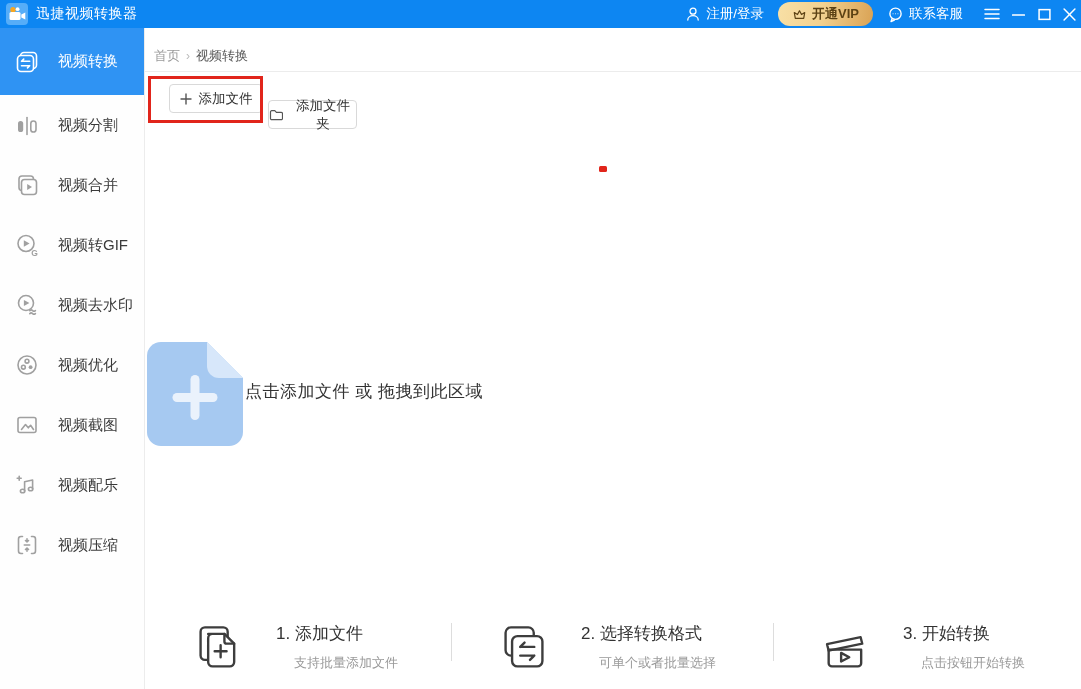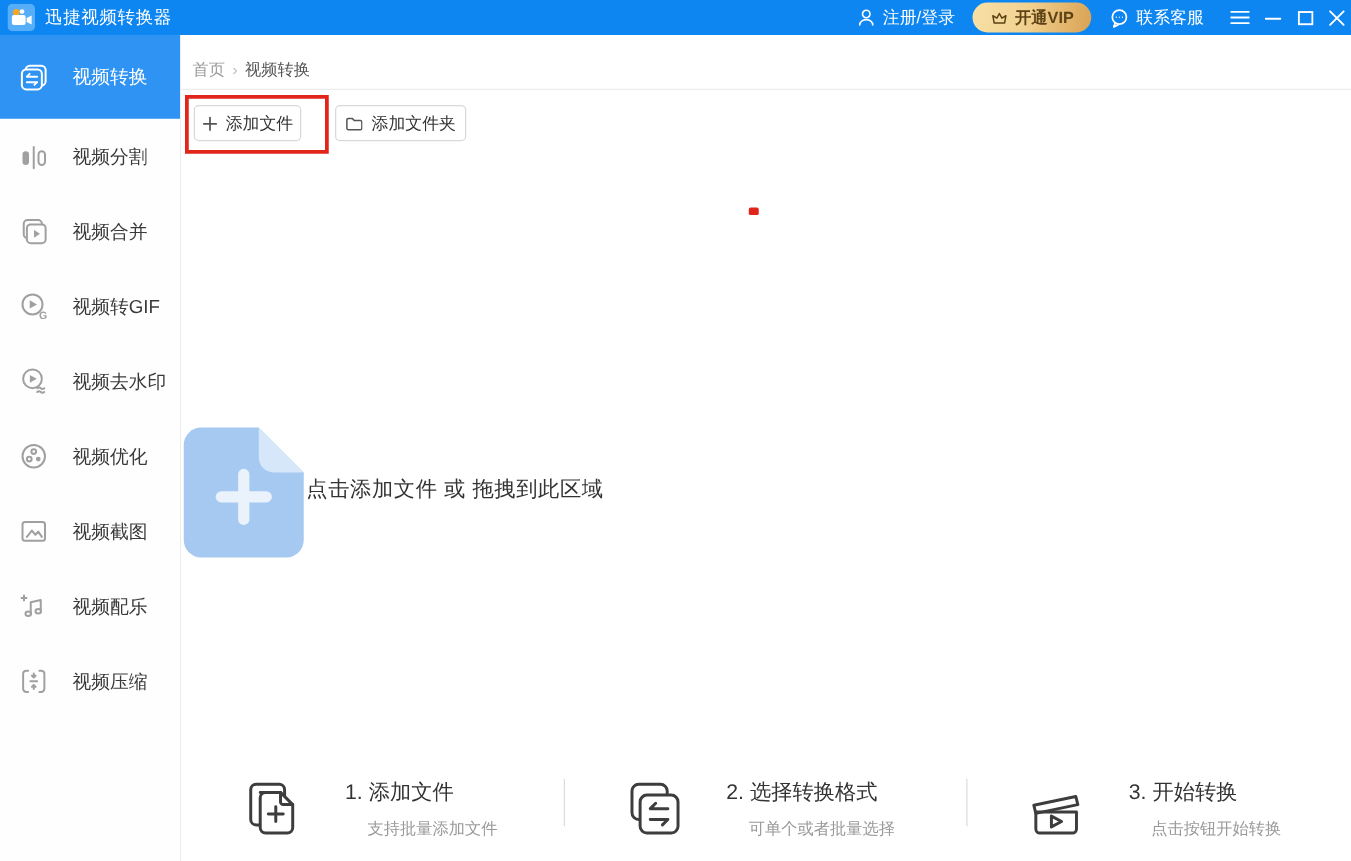--- a/index.html
+++ b/index.html
@@ -38,22 +38,22 @@
   .breadcrumb { position:absolute; top:19px; left:9px; font-size:13px; color:#9a9a9a;
     display:flex; gap:6px; align-items:center; }
   .breadcrumb .crumb-current { color:#555; }
   .breadcrumb .sep { color:#bbb; font-size:12px; }
   .main-divider { position:absolute; top:43px; left:0; width:936px; height:1px; background:#ececec; }
 
   .toolbar-btn { position:absolute; top:56px; height:29px; background:#fff;
     border:1px solid #d9d9d9; border-radius:4px; display:flex; align-items:center;
     justify-content:center; gap:7px; font-size:13.5px; color:#333; cursor:pointer;
     font-family:inherit; }
-  .btn-add-file { left:10px; width:86px; }
-  .btn-add-folder { left:123px; width:105px; }
+  .btn-add-file { left:24px; width:94px; }
+  .btn-add-folder { left:123px; width:89px;margin-top:16px; }
 
   .red-box { position:absolute; top:48px; left:3px; width:115px; height:47px;
     border:3px solid #e1251b; pointer-events:none; }
   .red-dot { position:absolute; top:138px; left:454px; width:8px; height:6px;
     background:#e1251b; border-radius:1.5px; }
 
   .dropzone { position:absolute; top:200px; left:0; width:936px; height:280px;
     display:flex; flex-direction:row; align-items:center; cursor:pointer; }
   .dz-icon { margin-top:52px; width:100px; height:108px; }
   .dz-hint { margin-top:47px; font-size:17px; color:#333; font-weight:500; letter-spacing:0.5px; }

